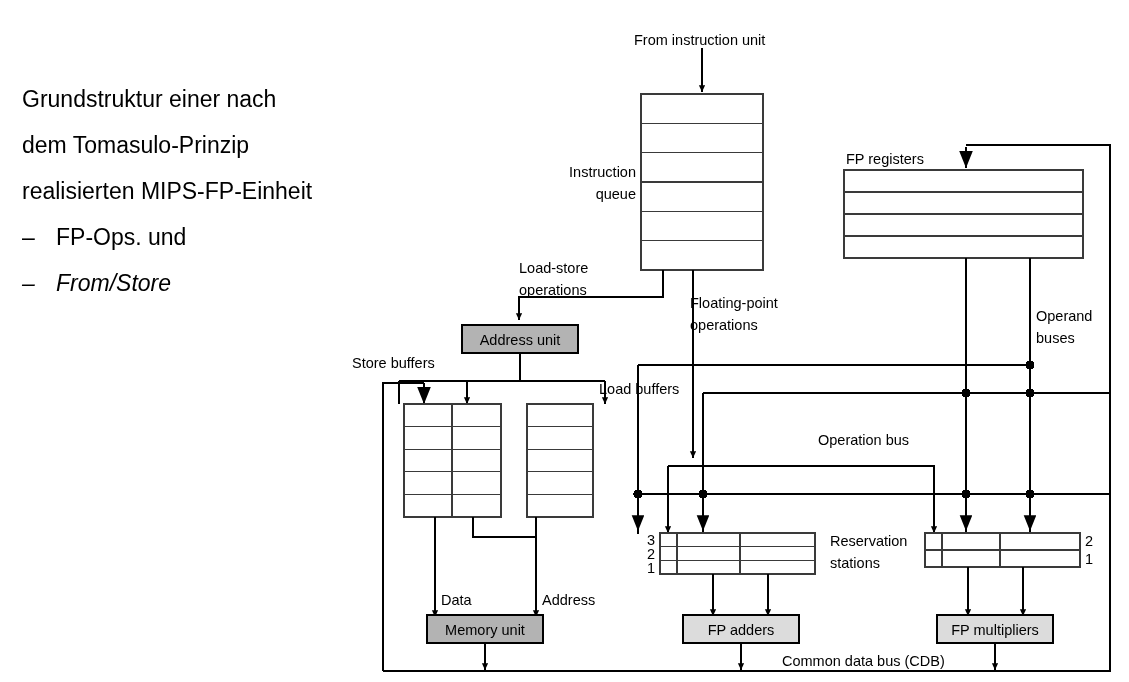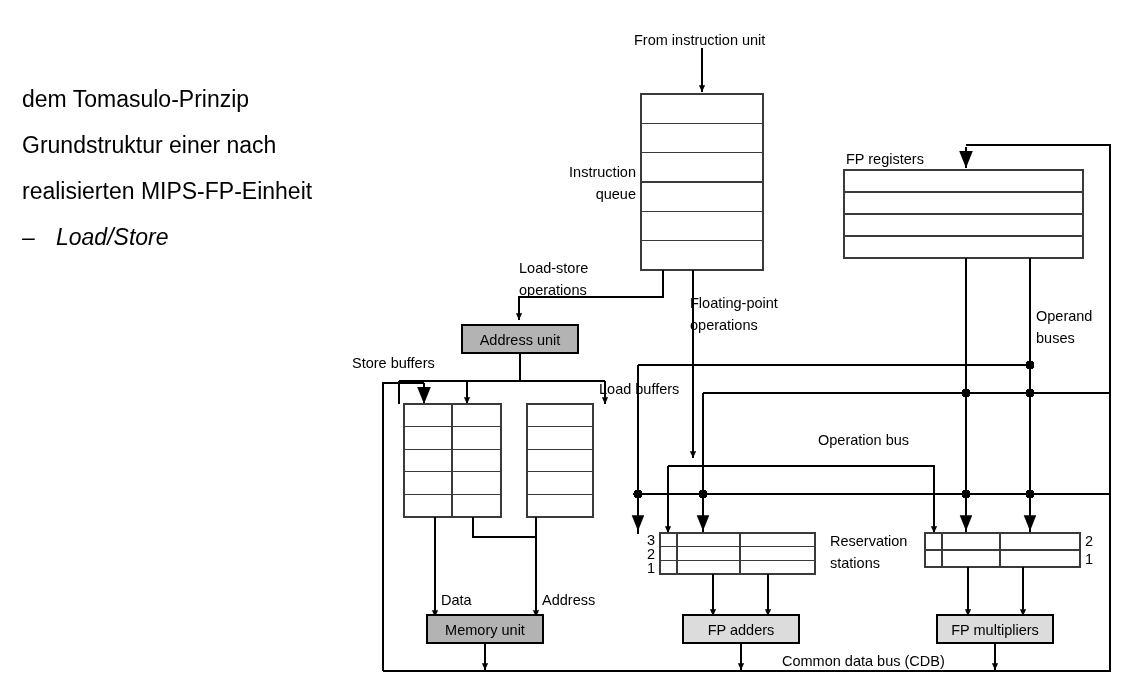--- a/index.html
+++ b/index.html
@@ -33,24 +33,25 @@
     fill:#000;
   }
   .lbl-num{font-size:15px;}
 </style>
 </head>
 <body>
 
 <div id="root">
 
   <div class="text-col">
+    <div class="text-line"><span>Grundstruktur einer nach</span></div>
     <div class="text-line"><span>dem Tomasulo-Prinzip</span></div>
-    <div class="text-line"><span>Grundstruktur einer nach</span></div>
     <div class="text-line"><span>realisierten MIPS-FP-Einheit</span></div>
-    <div class="text-line ital"><span class="dash">–</span><span>Load/Store</span></div>
+    <div class="text-line"><span class="dash">–</span><span>FP-Ops. und</span></div>
+    <div class="text-line ital"><span class="dash">–</span><span>From/Store</span></div>
   </div>
 
   <svg id="diagram" viewBox="0 0 1129 682">
     <defs>
       <marker id="arw" markerWidth="9" markerHeight="9" refX="7.5" refY="3" orient="auto" markerUnits="strokeWidth">
         <path d="M0,0 L7.5,3 L0,6 z" fill="#000"></path>
       </marker>
       <marker id="arwT" markerWidth="7" markerHeight="7" refX="5.6" refY="2.6" orient="auto" markerUnits="strokeWidth">
         <path d="M0,0 L5.6,2.6 L0,5.2 z" fill="#000"></path>
       </marker>

